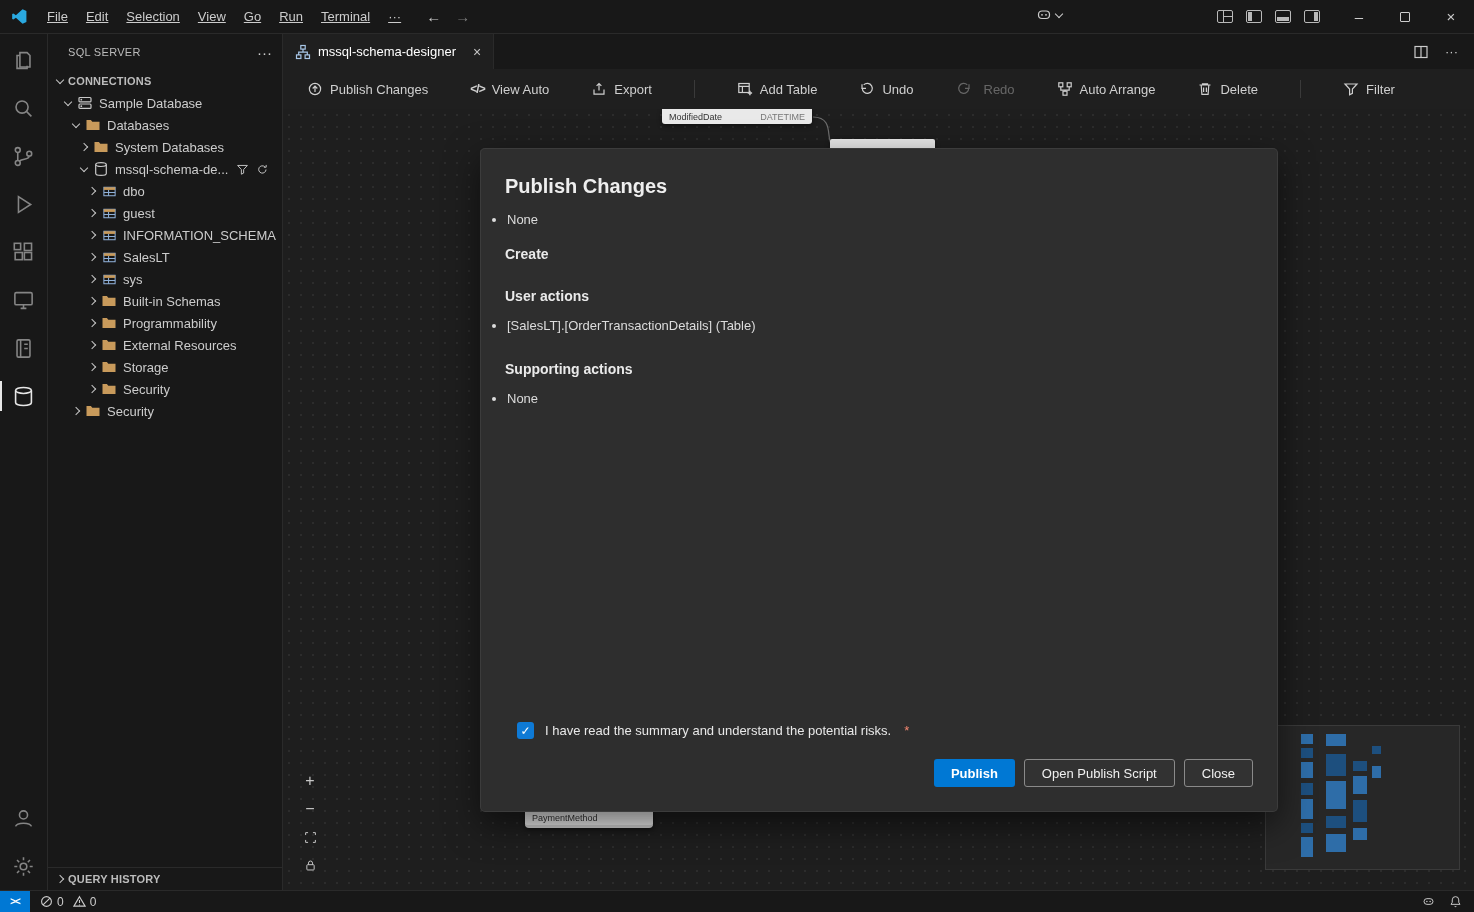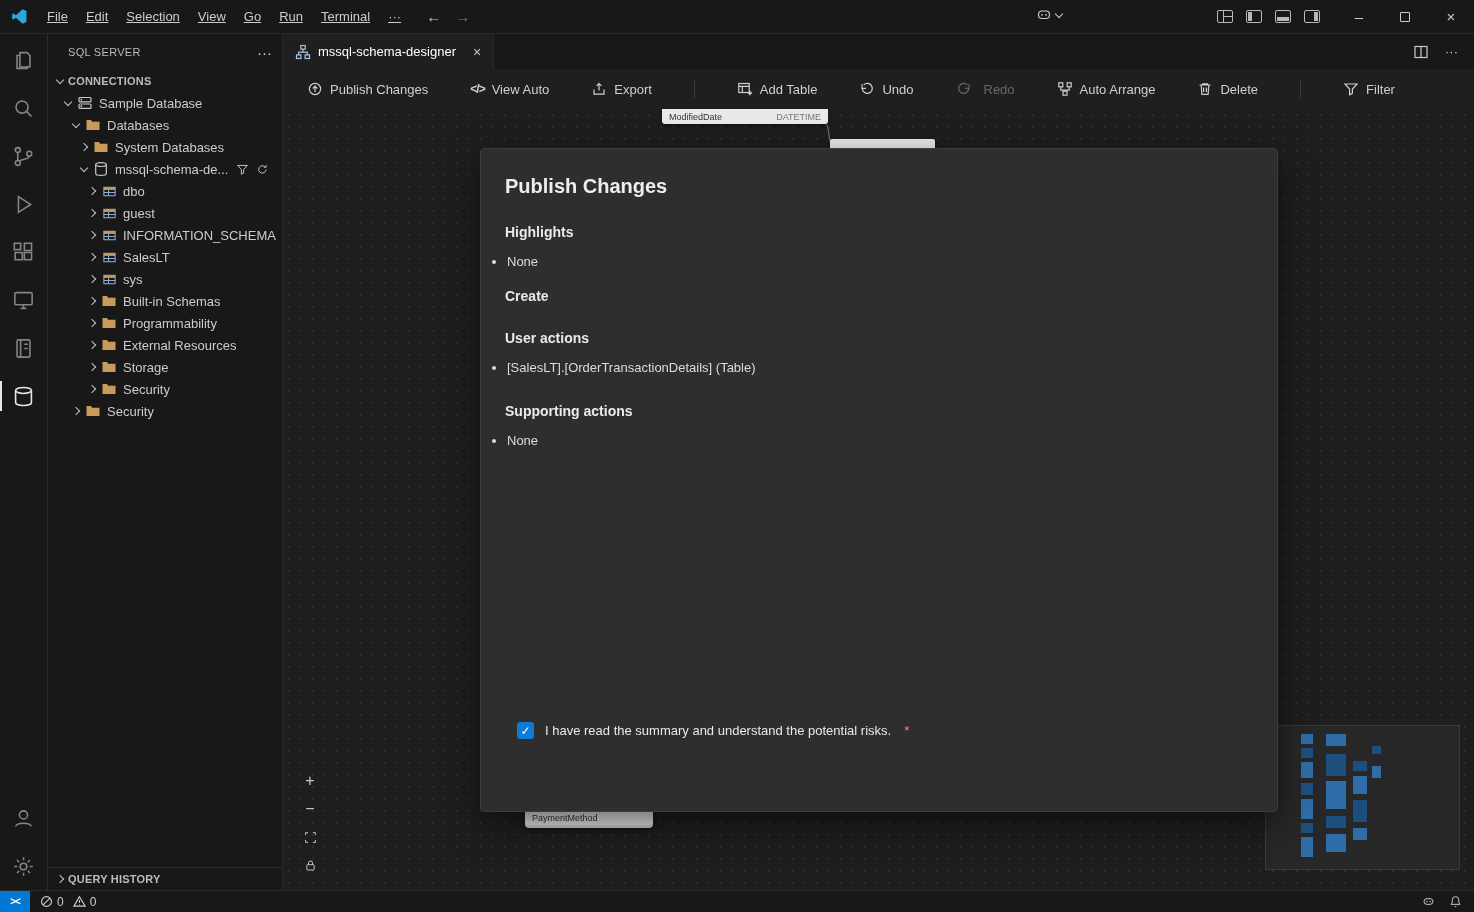--- a/index.html
+++ b/index.html
@@ -78,21 +78,21 @@
   .tbi { display:flex; align-items:center; gap:7px; margin-right:42px; cursor:pointer; }
   .tbi.dim { opacity:.4;gap:12px; }
   .code-glyph { font-size:12px; font-weight:700; letter-spacing:-1px; }
   .vsep { width:1px; height:18px; background:#3a3a3a; margin-right:42px; }
 
   .canvas { position:absolute; left:0; top:75px; right:0; bottom:0; background:#1e1e1e;
     background-image:radial-gradient(#2c2c2c 1px, transparent 1.2px); background-size:12px 12px; overflow:hidden; }
 
   .frag { position:absolute; background:#e9e9e9; color:#333333; font-size:9px; display:flex;
     align-items:center; justify-content:space-between; padding:0 7px; box-shadow:0 2px 5px rgba(0,0,0,.45); }
-  .fragA { left:379px; top:0; width:166px; height:15px; border-radius:0 0 3px 3px; }
+  .fragA { left:379px; top:0; width:150px; height:15px; border-radius:0 0 3px 3px; }
   .fragB { left:547px; top:30px; width:105px; height:13px; border-radius:2px; }
   .fragC { left:242px; top:701px; width:128px; height:18px; border-radius:0 0 4px 4px; border-bottom:3px solid #cfcfcf; }
   .edgeline { position:absolute; left:520px; top:0; }
 
   .zoomctl { position:absolute; left:17px; top:662px; display:flex; flex-direction:column; gap:8px; align-items:center; color:#c8c8c8; }
   .zbtn { width:20px; height:20px; display:flex; align-items:center; justify-content:center; font-size:16px; cursor:pointer; }
 
   .minimap { position:absolute; right:14px; bottom:20px; width:195px; height:145px; background:#272727; border:1px solid #3a3a3a; }
   .mb { position:absolute; }
   .mb.a { background:#2e6da8; } .mb.b { background:#1d4f7e; }
@@ -541,39 +541,43 @@
       <div class="mb b" style="left:87px;top:74px;width:14px;height:22px"></div>
       <div class="mb a" style="left:87px;top:102px;width:14px;height:12px"></div>
       <div class="mb b" style="left:106px;top:20px;width:9px;height:8px"></div>
       <div class="mb a" style="left:106px;top:40px;width:9px;height:12px"></div>
     </div>
   </div>
 </div>
 
 <div class="dialog">
   <div class="dlg-title">Publish Changes</div>
-  <div class="dlg-h">Highlights</div>
   <ul>
     <li>None</li>
   </ul>
   <div class="dlg-h sub">Create</div>
   <div class="dlg-h">User actions</div>
   <ul>
     <li>[SalesLT].[OrderTransactionDetails] (Table)</li>
   </ul>
   <div class="dlg-h">Supporting actions</div>
   <ul>
     <li>None</li>
   </ul>
 
   <div class="dlg-check">
     <span class="checkbox">✓</span>
     <span>I have read the summary and understand the potential risks.</span>
     <span class="req">*</span>
   </div>
+  <div class="dlg-buttons">
+    <div class="btn primary">Publish</div>
+    <div class="btn secondary">Open Publish Script</div>
+    <div class="btn secondary">Close</div>
+  </div>
 </div>
 
 <div class="statusbar">
   <div class="remote">&gt;&lt;</div>
   <div class="sb-problems">
     <svg class="i14" viewBox="0 0 14 14">
         <circle cx="7" cy="7" r="5.3"></circle>
         <path d="M3.3 10.7 10.7 3.3"></path>
       </svg>
     <span class="num">0</span>

